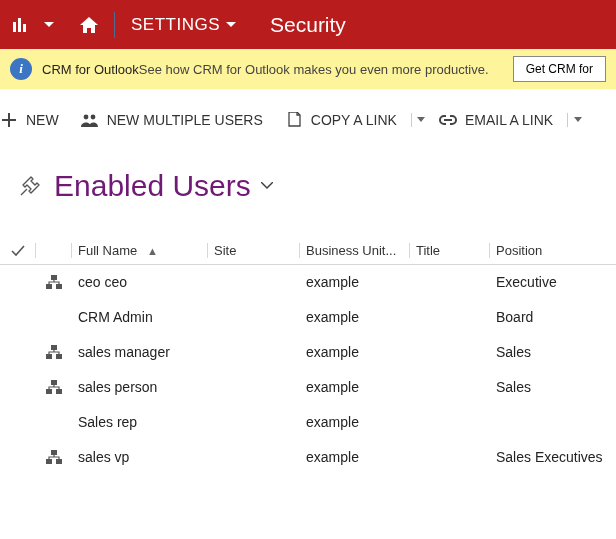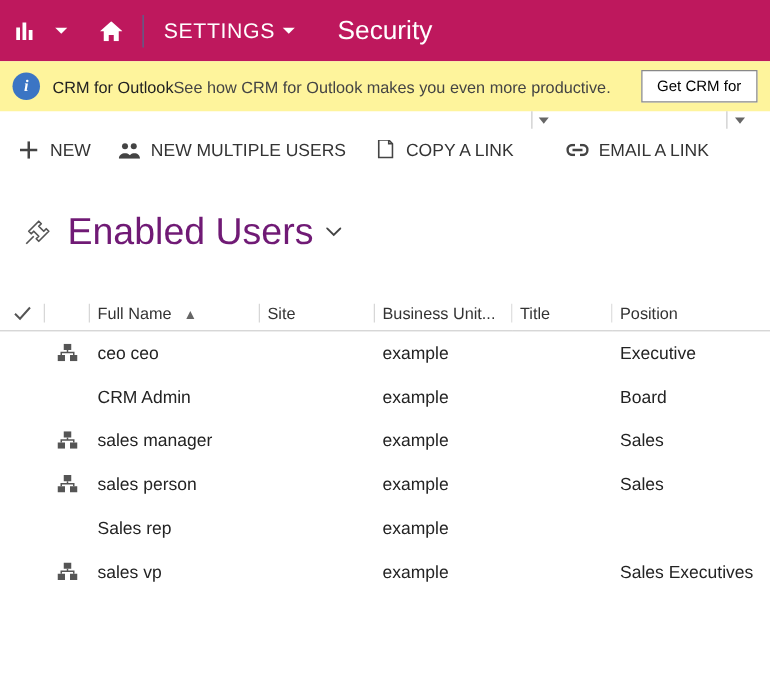--- a/index.html
+++ b/index.html
@@ -1,38 +1,38 @@
 <!DOCTYPE html>
 <html><head>
 <meta charset="utf-8">
 <style>
   *{box-sizing:border-box;margin:0;padding:0;}
   body{font-family:"Segoe UI",Arial,sans-serif;font-size:13px;color:#222;background:#fff;width:616px;overflow:hidden;}
   
   
-  .navbar{height:49px;background:#be185d;display:flex;align-items:center;color:#fff;overflow:hidden;}
+  .navbar{height:49px;background:#b91c1c;display:flex;align-items:center;color:#fff;overflow:hidden;}
   .nb-seg{display:flex;align-items:center;height:100%;}
   .nb-logo{width:26px;display:flex;align-items:center;justify-content:center;margin-left:8px;}
   .nb-chev{width:18px;display:flex;justify-content:center;margin-left:6px;}
   .nb-divider{width:1px;height:26px;background:#4d6a8f;margin:0 10px;}
   .nb-home{width:30px;display:flex;justify-content:center;}
   .nb-settings{font-size:17px;letter-spacing:.5px;padding:0 6px 0 6px;display:flex;align-items:center;}
   .nb-settings .chev{margin-left:6px;}
   .nb-security{font-size:21px;padding-left:28px;font-weight:300;}
   svg{display:block;}
 
   
   .banner{height:40px;background:#fef49c;display:flex;align-items:center;padding:0 10px;font-size:13px;white-space:nowrap;overflow:hidden;}
   .info-icon{width:22px;height:22px;border-radius:50%;background:#3b75c4;color:#fff;display:flex;align-items:center;justify-content:center;font-weight:bold;font-family:Georgia,serif;font-style:italic;margin-right:10px;flex:none;}
   .banner-title{font-weight:400;}
   .banner-text{color:#444;}
   .banner-btn{margin-left:auto;background:#ffffff;border:1px solid #888;padding:5px 12px;font-size:12px;cursor:pointer;flex:none;}
 
   
-  .cmdbar{height:62px;display:flex;padding-left:14px;font-size:14px;color:#333;border-bottom:1px solid transparent;}
+  .cmdbar{height:62px;display:flex;align-items:center;font-size:14px;color:#333;border-bottom:1px solid transparent;}
   .cmd{display:flex;align-items:center;margin-right:22px;cursor:pointer;}
   .cmd .ic{width:18px;height:18px;margin-right:8px;display:flex;align-items:center;justify-content:center;}
   .cmd-split{width:12px;height:14px;border-left:1px solid #ccc;margin-left:-8px;margin-right:16px;display:flex;align-items:center;justify-content:center;cursor:pointer;}
   .cmd-split::after{content:"";border-left:4px solid transparent;border-right:4px solid transparent;border-top:5px solid #666;margin-left:8px;}
 
   
   .view-title{display:flex;align-items:center;margin:18px 0 34px 20px;}
   .pin{width:22px;margin-right:12px;}
   .view-title h1{font-size:30px;font-weight:300;color:#701a75;}
   .vt-chev{margin-left:10px;}

